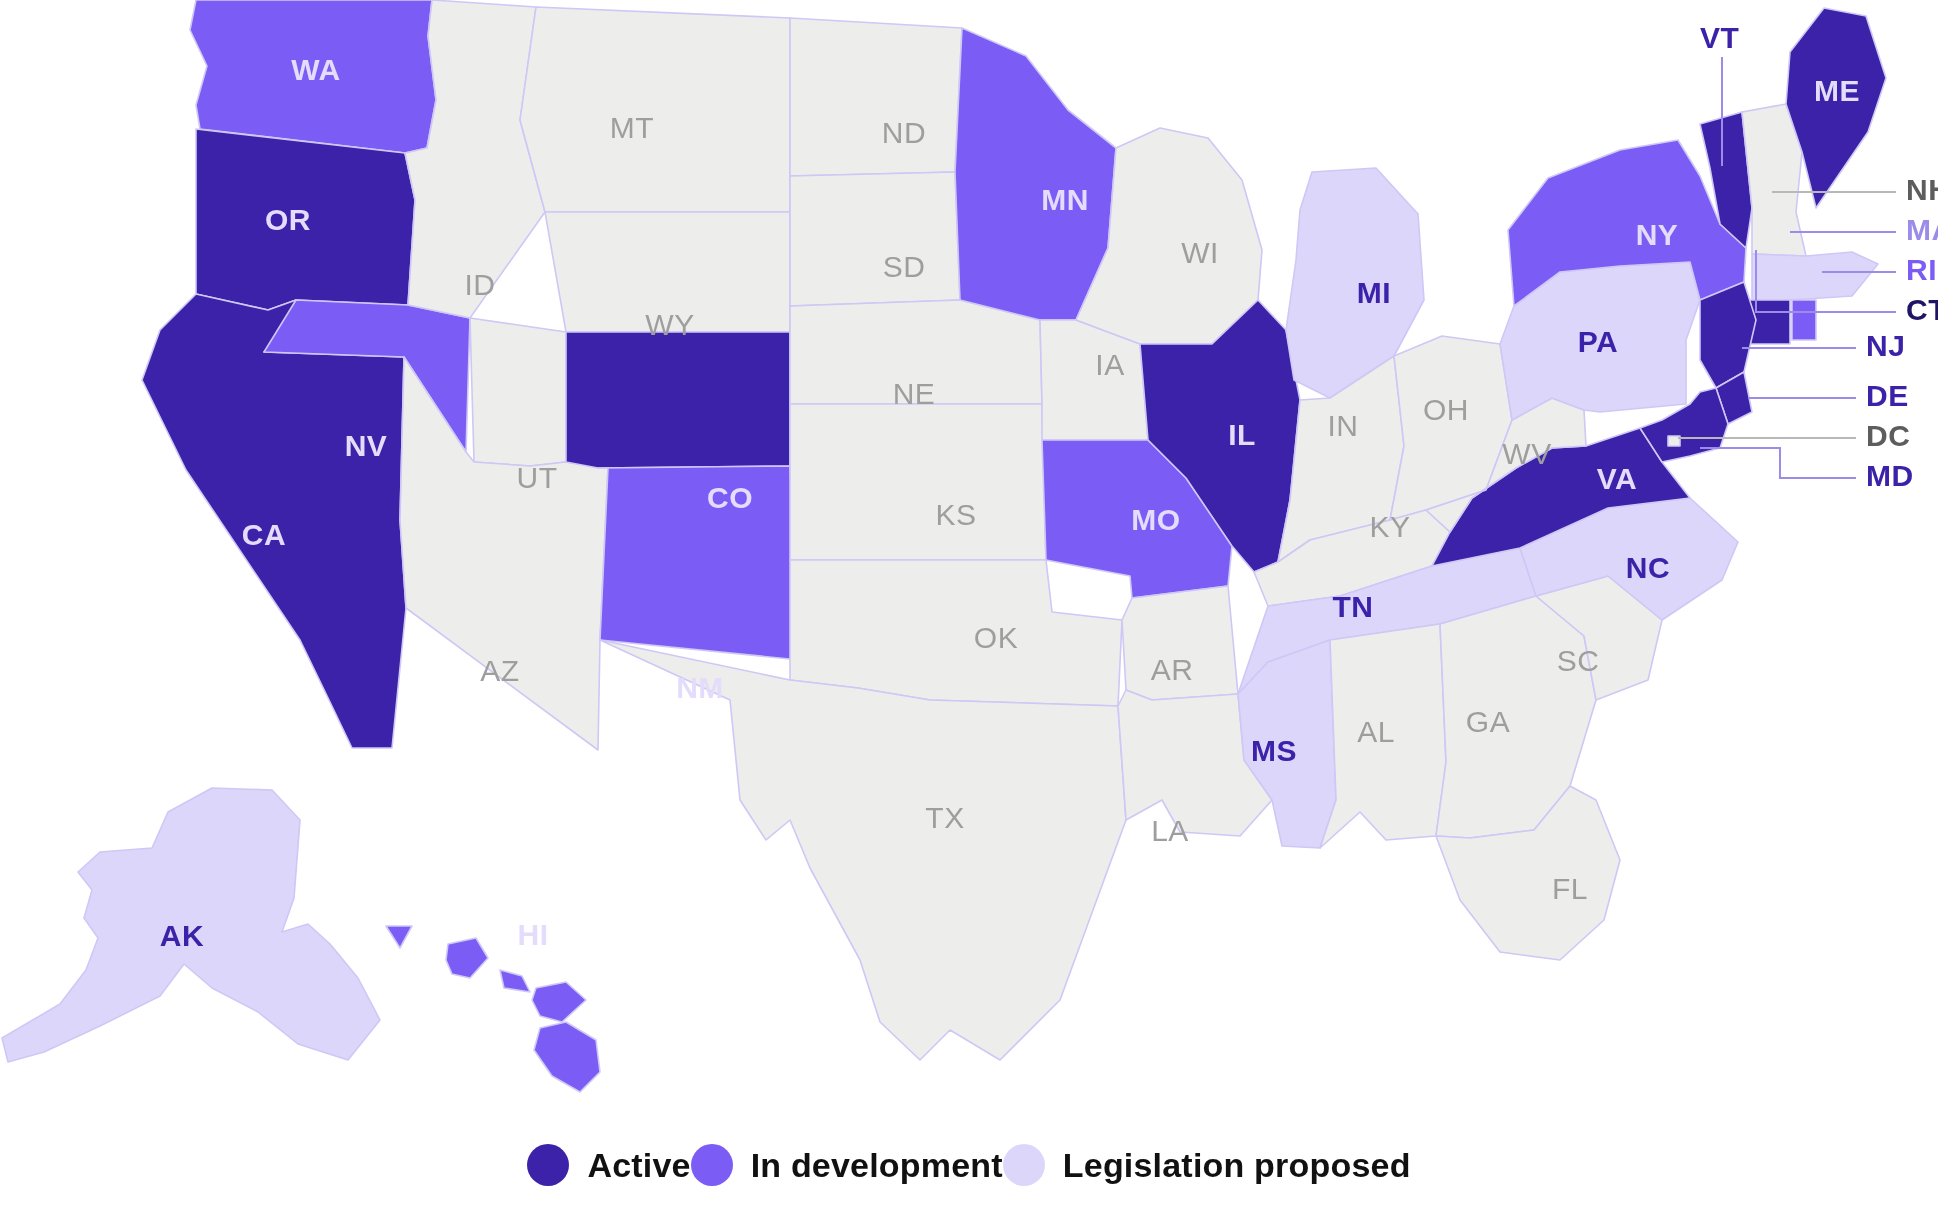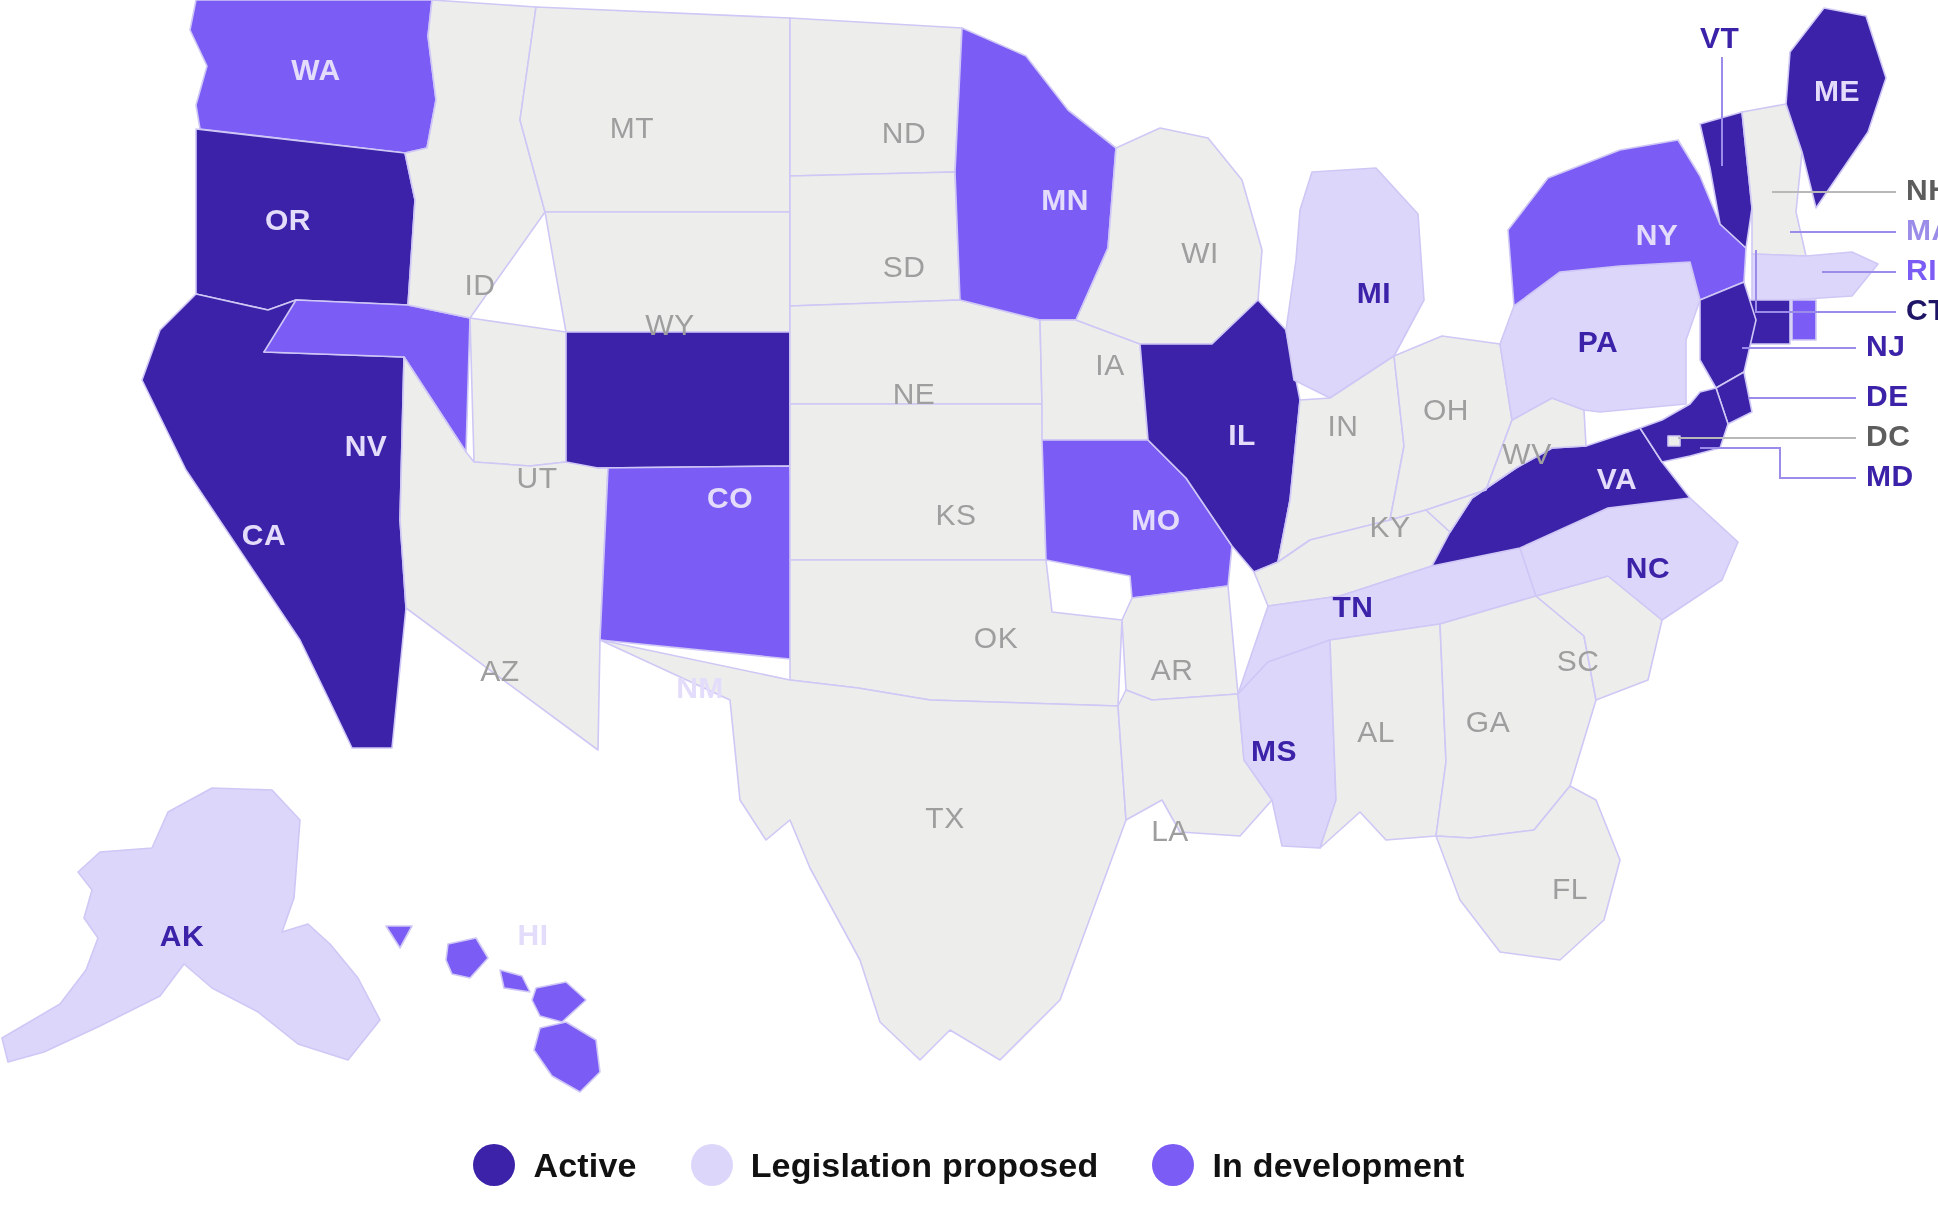--- a/index.html
+++ b/index.html
@@ -27,21 +27,21 @@
   .callout-line.gray{stroke:#b8b8b8;}
   .callout-text{
     font-family:"Liberation Sans","DejaVu Sans",sans-serif;
     font-size:30px;font-weight:700;letter-spacing:.5px;
     dominant-baseline:middle;text-anchor:start;
   }
 
   
   #legend{
     position:absolute;left:0;top:1130px;width:1938px;height:70px;
-    display:flex;align-items:center;justify-content:center;gap:54px;
+    display:flex;align-items:center;justify-content:center;
   }
   .legend-item{display:flex;align-items:center;gap:18px;}
   .legend-swatch{
     width:42px;height:42px;border-radius:50%;flex:0 0 auto;
   }
   .legend-label{
     font-family:"Liberation Sans","DejaVu Sans",sans-serif;
     font-size:34px;font-weight:700;color:#111111;letter-spacing:.2px;
     white-space:nowrap;
   }
@@ -178,20 +178,20 @@
 
   </svg>
 </div>
 
 <div id="legend">
     <div class="legend-item">
       <span class="legend-swatch" style="background: rgb(59, 34, 168);"></span>
       <span class="legend-label">Active</span>
     </div>
     <div class="legend-item">
+      <span class="legend-swatch" style="background: rgb(123, 92, 245);"></span>
+      <span class="legend-label">In development</span>
+    </div>
+    <div class="legend-item">
       <span class="legend-swatch" style="background: rgb(221, 214, 251);"></span>
       <span class="legend-label">Legislation proposed</span>
-    </div>
-    <div class="legend-item">
-      <span class="legend-swatch" style="background: rgb(123, 92, 245);"></span>
-      <span class="legend-label">In development</span>
     </div>
   </div>
 
 </body></html>

